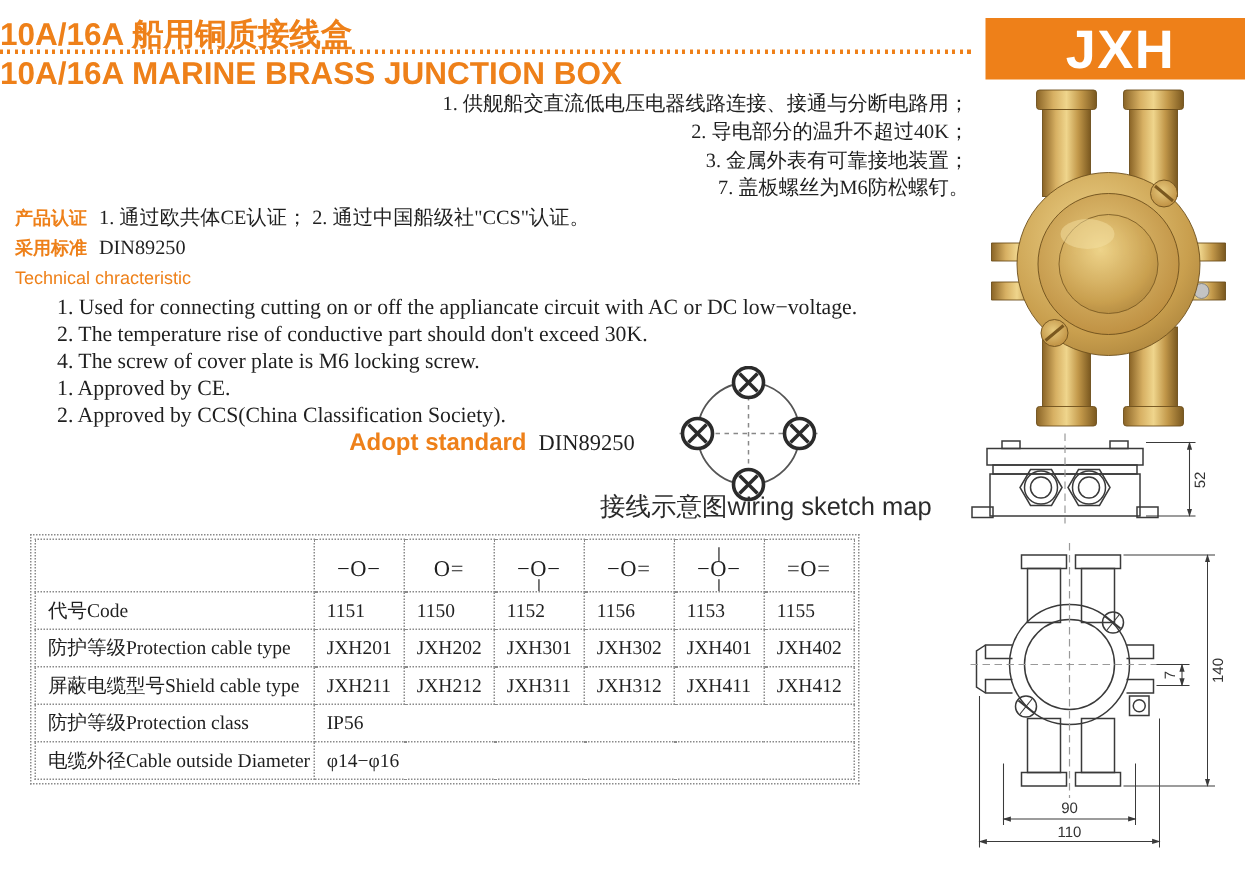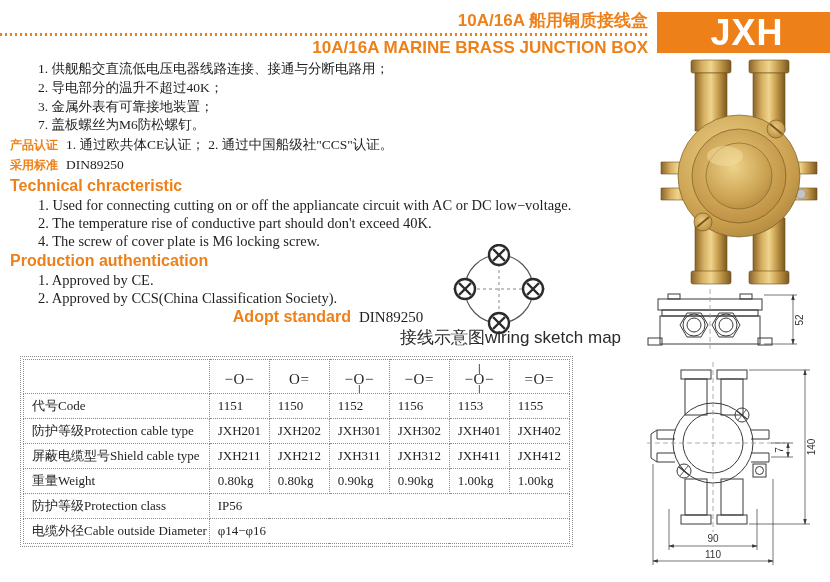--- a/index.html
+++ b/index.html
@@ -4,42 +4,42 @@
 <style>
   :root { --accent:#EE8019; --ink:#1f1f1f; --line:#3a3a3a; }
   * { box-sizing:border-box; margin:0; padding:0; }
   html,body { width:830px; height:582px; }
   body {
     position:relative; overflow:hidden; background:#fff;
     font-family:"Liberation Serif", serif; color:var(--ink);
   }
   
   .title-cn, .title-en {
-    position:absolute; left:0; width:648px; text-align:right;
+    position:absolute; left:0; width:648px; text-align:left;
     font-family:"Liberation Sans", sans-serif; font-weight:bold;
-    font-size:17px; color:var(--accent); white-space:nowrap;
+    font-size:21px; color:var(--accent); white-space:nowrap;
   }
   .title-cn { top:9px; }
   .title-en { top:38px; }
   .dotline {
     position:absolute; top:33px; left:0; width:650px; height:3px;
     background:repeating-linear-gradient(90deg, var(--accent) 0 2px, transparent 2px 5px);
   }
   .brand-box {
     position:absolute; left:657px; top:12px; width:180px; height:41px;
     background:var(--accent); color:#fff; display:flex; align-items:center; justify-content:center;
     font-family:"Liberation Sans", sans-serif; font-weight:bold; font-size:36px; letter-spacing:1px;
   }
   
   .specs { position:absolute; left:10px; top:60px; width:636px; }
   .h-cn { font-family:"Liberation Sans",sans-serif; font-weight:bold; font-size:14px; color:var(--accent); line-height:20px; }
-  .line-cn { font-size:13.5px; line-height:18.8px; padding-left:28px; white-space:nowrap; }
+  .line-cn { font-size:13.5px; line-height:18.8px; padding-left:28px; white-space:nowrap;text-align:right; }
   .mix { font-size:13.5px; line-height:19px; white-space:nowrap; }
   .h-cn-i { font-family:"Liberation Sans",sans-serif; font-weight:bold; font-size:12px; color:var(--accent); margin-right:8px; }
-  .h-en { font-family:"Liberation Sans",sans-serif; font-weight:bold; font-size:16px; color:var(--accent); line-height:21px; }
+  .h-en { font-family:"Liberation Sans",sans-serif; font-weight:normal; font-size:12px; color:var(--accent); line-height:21px; }
   .line-en { font-size:14.5px; line-height:18px; padding-left:28px; white-space:nowrap; }
   .mix-en { font-size:15px; line-height:20px; white-space:nowrap;text-align:center; }
   .h-en-i { font-family:"Liberation Sans",sans-serif; font-weight:bold; font-size:16px; color:var(--accent); margin-right:8px; }
   
   .wiring-svg { position:absolute; left:437px; top:244px; }
   .wiring-caption { position:absolute; left:400px; top:326px; font-family:"Liberation Sans",sans-serif; font-size:17px; color:#2b2b2b; white-space:nowrap; }
   
   .spec-table-wrap { position:absolute; left:20px; top:356px; border:1px dotted #8a8a8a; padding:2px; background:#fff; }
   table.spec { border-collapse:collapse; table-layout:fixed; }
   table.spec td { border:1px dotted #8a8a8a; font-size:13px; height:25px; vertical-align:middle; padding:0 2px 0 8px; white-space:nowrap; overflow:hidden; }
@@ -70,23 +70,22 @@
   <div class="line-cn">3. 金属外表有可靠接地装置；</div>
   <div class="line-cn">7. 盖板螺丝为M6防松螺钉。</div>
   <div class="mix">
     <span class="h-cn-i">产品认证</span><span>1. 通过欧共体CE认证； 2. 通过中国船级社"CCS"认证。</span>
   </div>
   <div class="mix">
     <span class="h-cn-i">采用标准</span><span>DIN89250</span>
   </div>
   <div class="h-en">Technical chracteristic</div>
   <div class="line-en">1. Used for connecting cutting on or off the appliancate circuit with AC or DC low−voltage.</div>
-  <div class="line-en">2. The temperature rise of conductive part should don't exceed 40K.</div>
+  <div class="line-en">2. The temperature rise of conductive part should don't exceed 30K.</div>
   <div class="line-en">4. The screw of cover plate is M6 locking screw.</div>
-  <div class="h-en">Production authentication</div>
   <div class="line-en">1. Approved by CE.</div>
   <div class="line-en">2. Approved by CCS(China Classification Society).</div>
   <div class="mix-en">
     <span class="h-en-i">Adopt standard</span><span>DIN89250</span>
   </div>
 </div>
 
 <svg class="wiring-svg" width="124" height="92" viewBox="0 0 124 92">
   <circle cx="62" cy="45" r="34" fill="none" stroke="#555" stroke-width="1.2"></circle>
   <line x1="16" y1="45" x2="108" y2="45" stroke="#888" stroke-width="1" stroke-dasharray="3 3"></line>
@@ -180,29 +179,20 @@
       <td class="val">JXH402</td>
     </tr>
     <tr>
       <td class="lbl">屏蔽电缆型号Shield cable type</td>
       <td class="val">JXH211</td>
       <td class="val">JXH212</td>
       <td class="val">JXH311</td>
       <td class="val">JXH312</td>
       <td class="val">JXH411</td>
       <td class="val">JXH412</td>
-    </tr>
-    <tr>
-      <td class="lbl">重量Weight</td>
-      <td class="val">0.80kg</td>
-      <td class="val">0.80kg</td>
-      <td class="val">0.90kg</td>
-      <td class="val">0.90kg</td>
-      <td class="val">1.00kg</td>
-      <td class="val">1.00kg</td>
     </tr>
     <tr>
       <td class="lbl">防护等级Protection class</td>
       <td class="val" colspan="6">IP56</td>
     </tr>
     <tr>
       <td class="lbl">电缆外径Cable outside Diameter</td>
       <td class="val" colspan="6">φ14−φ16</td>
     </tr>
   </tbody>

